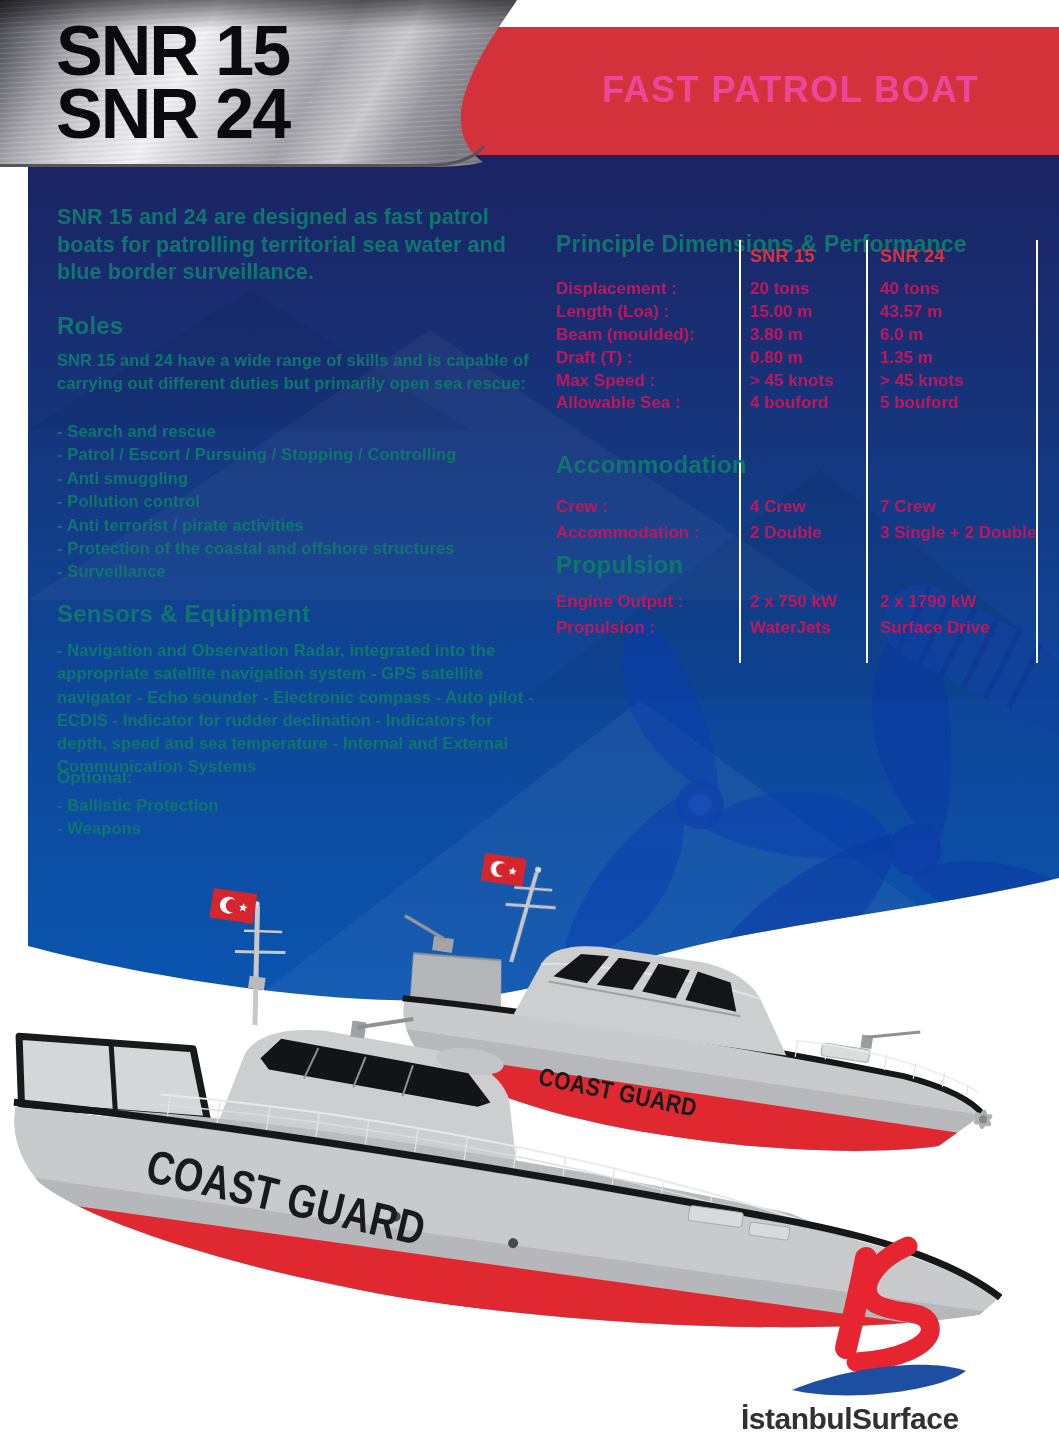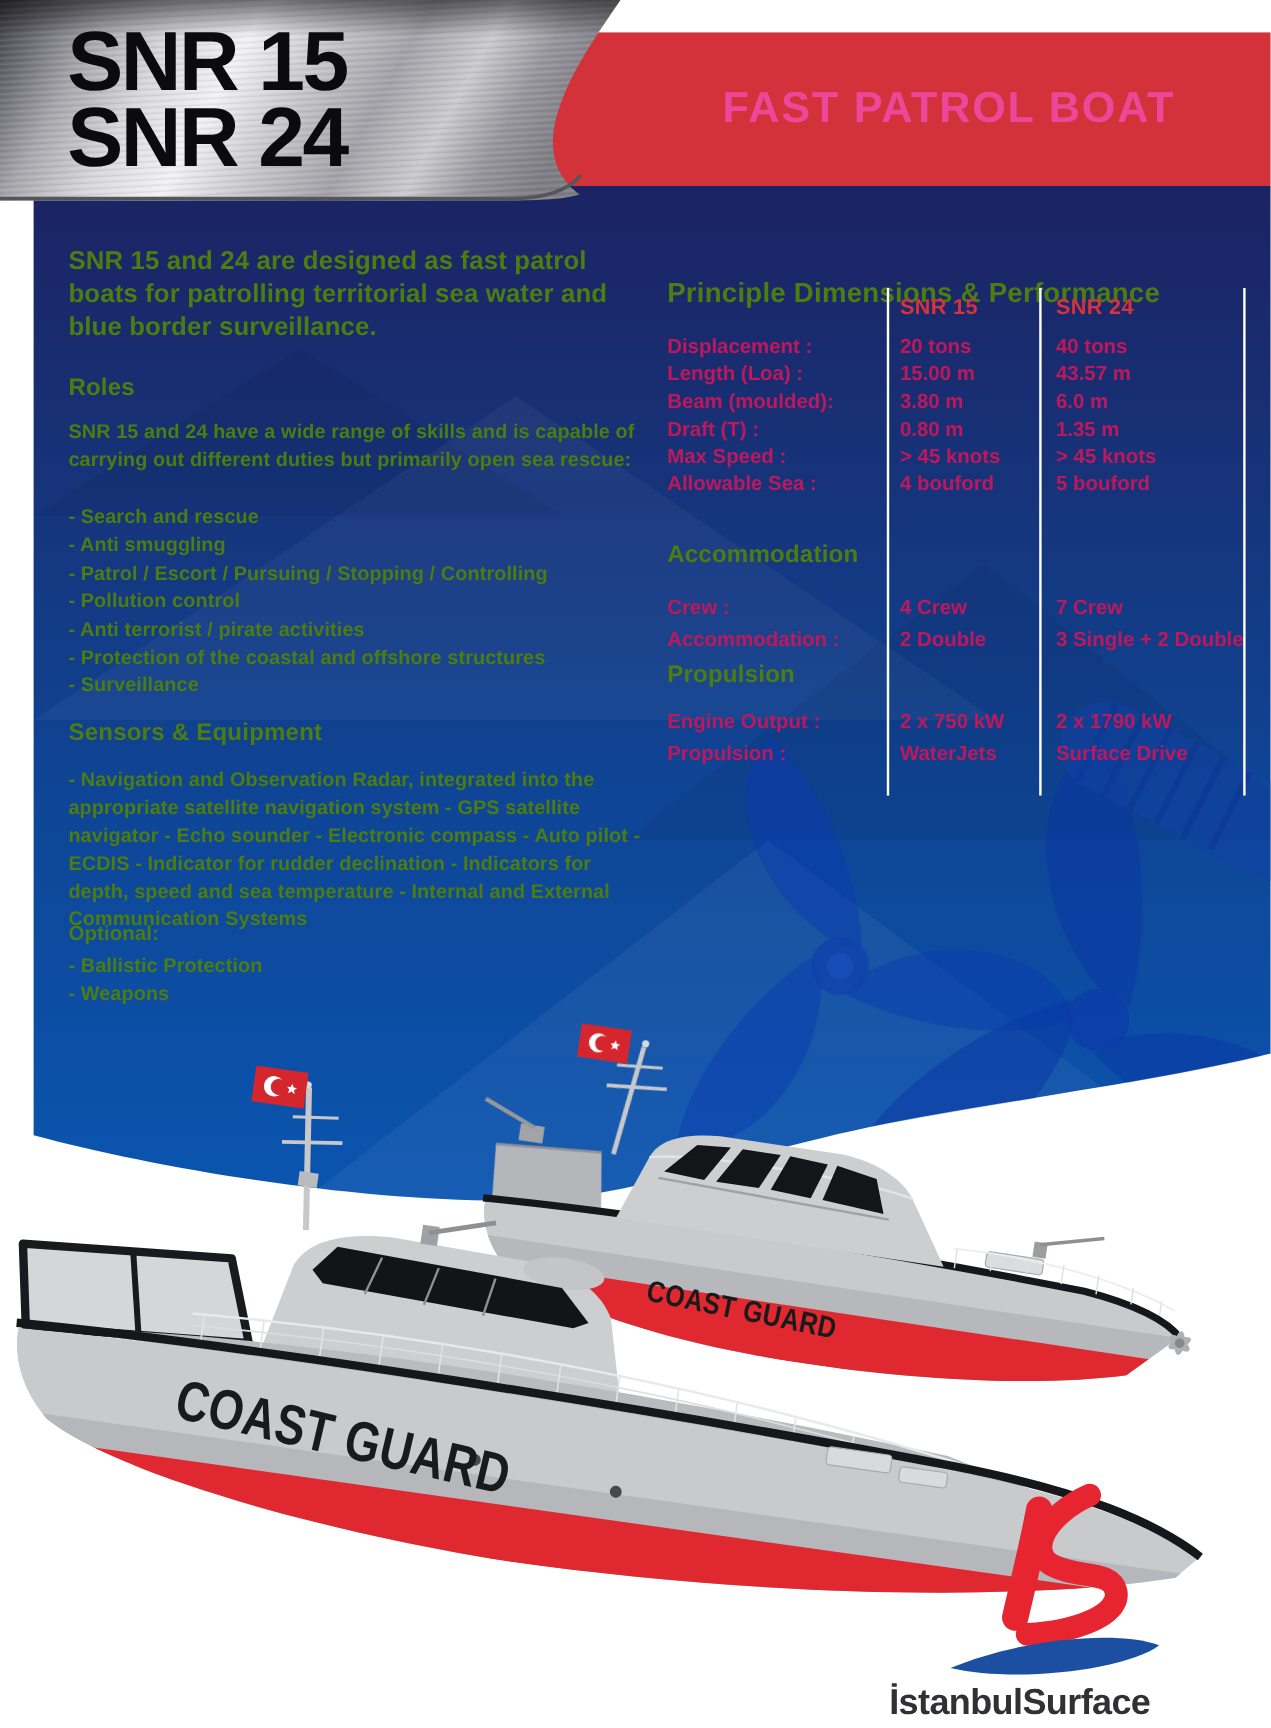--- a/index.html
+++ b/index.html
@@ -15,23 +15,23 @@
     left:56px;top:20px;z-index:5;color:#0b0b0d;font-weight:800;
     font-size:70px;line-height:63px;letter-spacing:-2px;
   }
   .model-title span{display:block;}
   .banner-text{
     left:602px;top:69px;z-index:5;color:#ec4899;font-weight:700;
     font-size:36px;letter-spacing:1.5px;white-space:nowrap;
   }
 
   
-  .wtxt{color:#4d7c0f;z-index:4;letter-spacing:.1px;}
+  .wtxt{color:#0f766e;z-index:4;letter-spacing:.1px;}
   .intro{left:57px;top:204px;width:455px;font-size:21.5px;line-height:27.5px;font-weight:600;}
-  .h-sec{font-size:20px;font-weight:700;letter-spacing:.2px;}
+  .h-sec{font-size:24px;font-weight:700;letter-spacing:.2px;}
   .roles-h{left:57px;top:312px;}
   .roles-p{left:57px;top:349px;width:474px;font-size:16.5px;line-height:23.3px;font-weight:600;}
   .roles-list{left:57px;top:422px;width:486px;font-size:16.5px;font-weight:600;}
   .roles-list div{height:23.4px;padding-left:12px;text-indent:-12px;white-space:nowrap;}
   .sens-h{left:57px;top:600px;}
   .sens-p{left:57px;top:639px;width:478px;font-size:16.5px;line-height:23.3px;font-weight:600;}
   .opt-h{left:57px;top:768px;font-size:17px;font-weight:700;}
   .opt-list{left:57px;top:796px;font-size:16.5px;font-weight:600;}
   .opt-list div{height:23.4px;padding-left:12px;text-indent:-12px;}
 
@@ -254,22 +254,22 @@
     <span>SNR 15</span>
     <span>SNR 24</span>
   </div>
   <div class="abs banner-text">FAST PATROL BOAT</div>
 
   <div class="abs wtxt intro">SNR 15 and 24 are designed as fast patrol boats for patrolling territorial sea water and blue border surveillance.</div>
   <div class="abs wtxt h-sec roles-h">Roles</div>
   <div class="abs wtxt roles-p">SNR 15 and 24 have a wide range of skills and is capable of carrying out different duties but primarily open sea rescue:</div>
   <div class="abs wtxt roles-list">
     <div>- Search and rescue</div>
+    <div>- Patrol / Escort / Pursuing / Stopping / Controlling</div>
     <div>- Anti smuggling</div>
-    <div>- Patrol / Escort / Pursuing / Stopping / Controlling</div>
     <div>- Pollution control</div>
     <div>- Anti terrorist / pirate activities</div>
     <div>- Protection of the coastal and offshore structures</div>
     <div>- Surveillance</div>
   </div>
   <div class="abs wtxt h-sec sens-h">Sensors &amp; Equipment</div>
   <div class="abs wtxt sens-p">- Navigation and Observation Radar, integrated into the appropriate satellite navigation system - GPS satellite navigator - Echo sounder - Electronic compass - Auto pilot - ECDIS - Indicator for rudder declination - Indicators for depth, speed and sea temperature - Internal and External Communication Systems</div>
   <div class="abs wtxt opt-h">Optional:</div>
   <div class="abs wtxt opt-list">
     <div>- Ballistic Protection</div>

